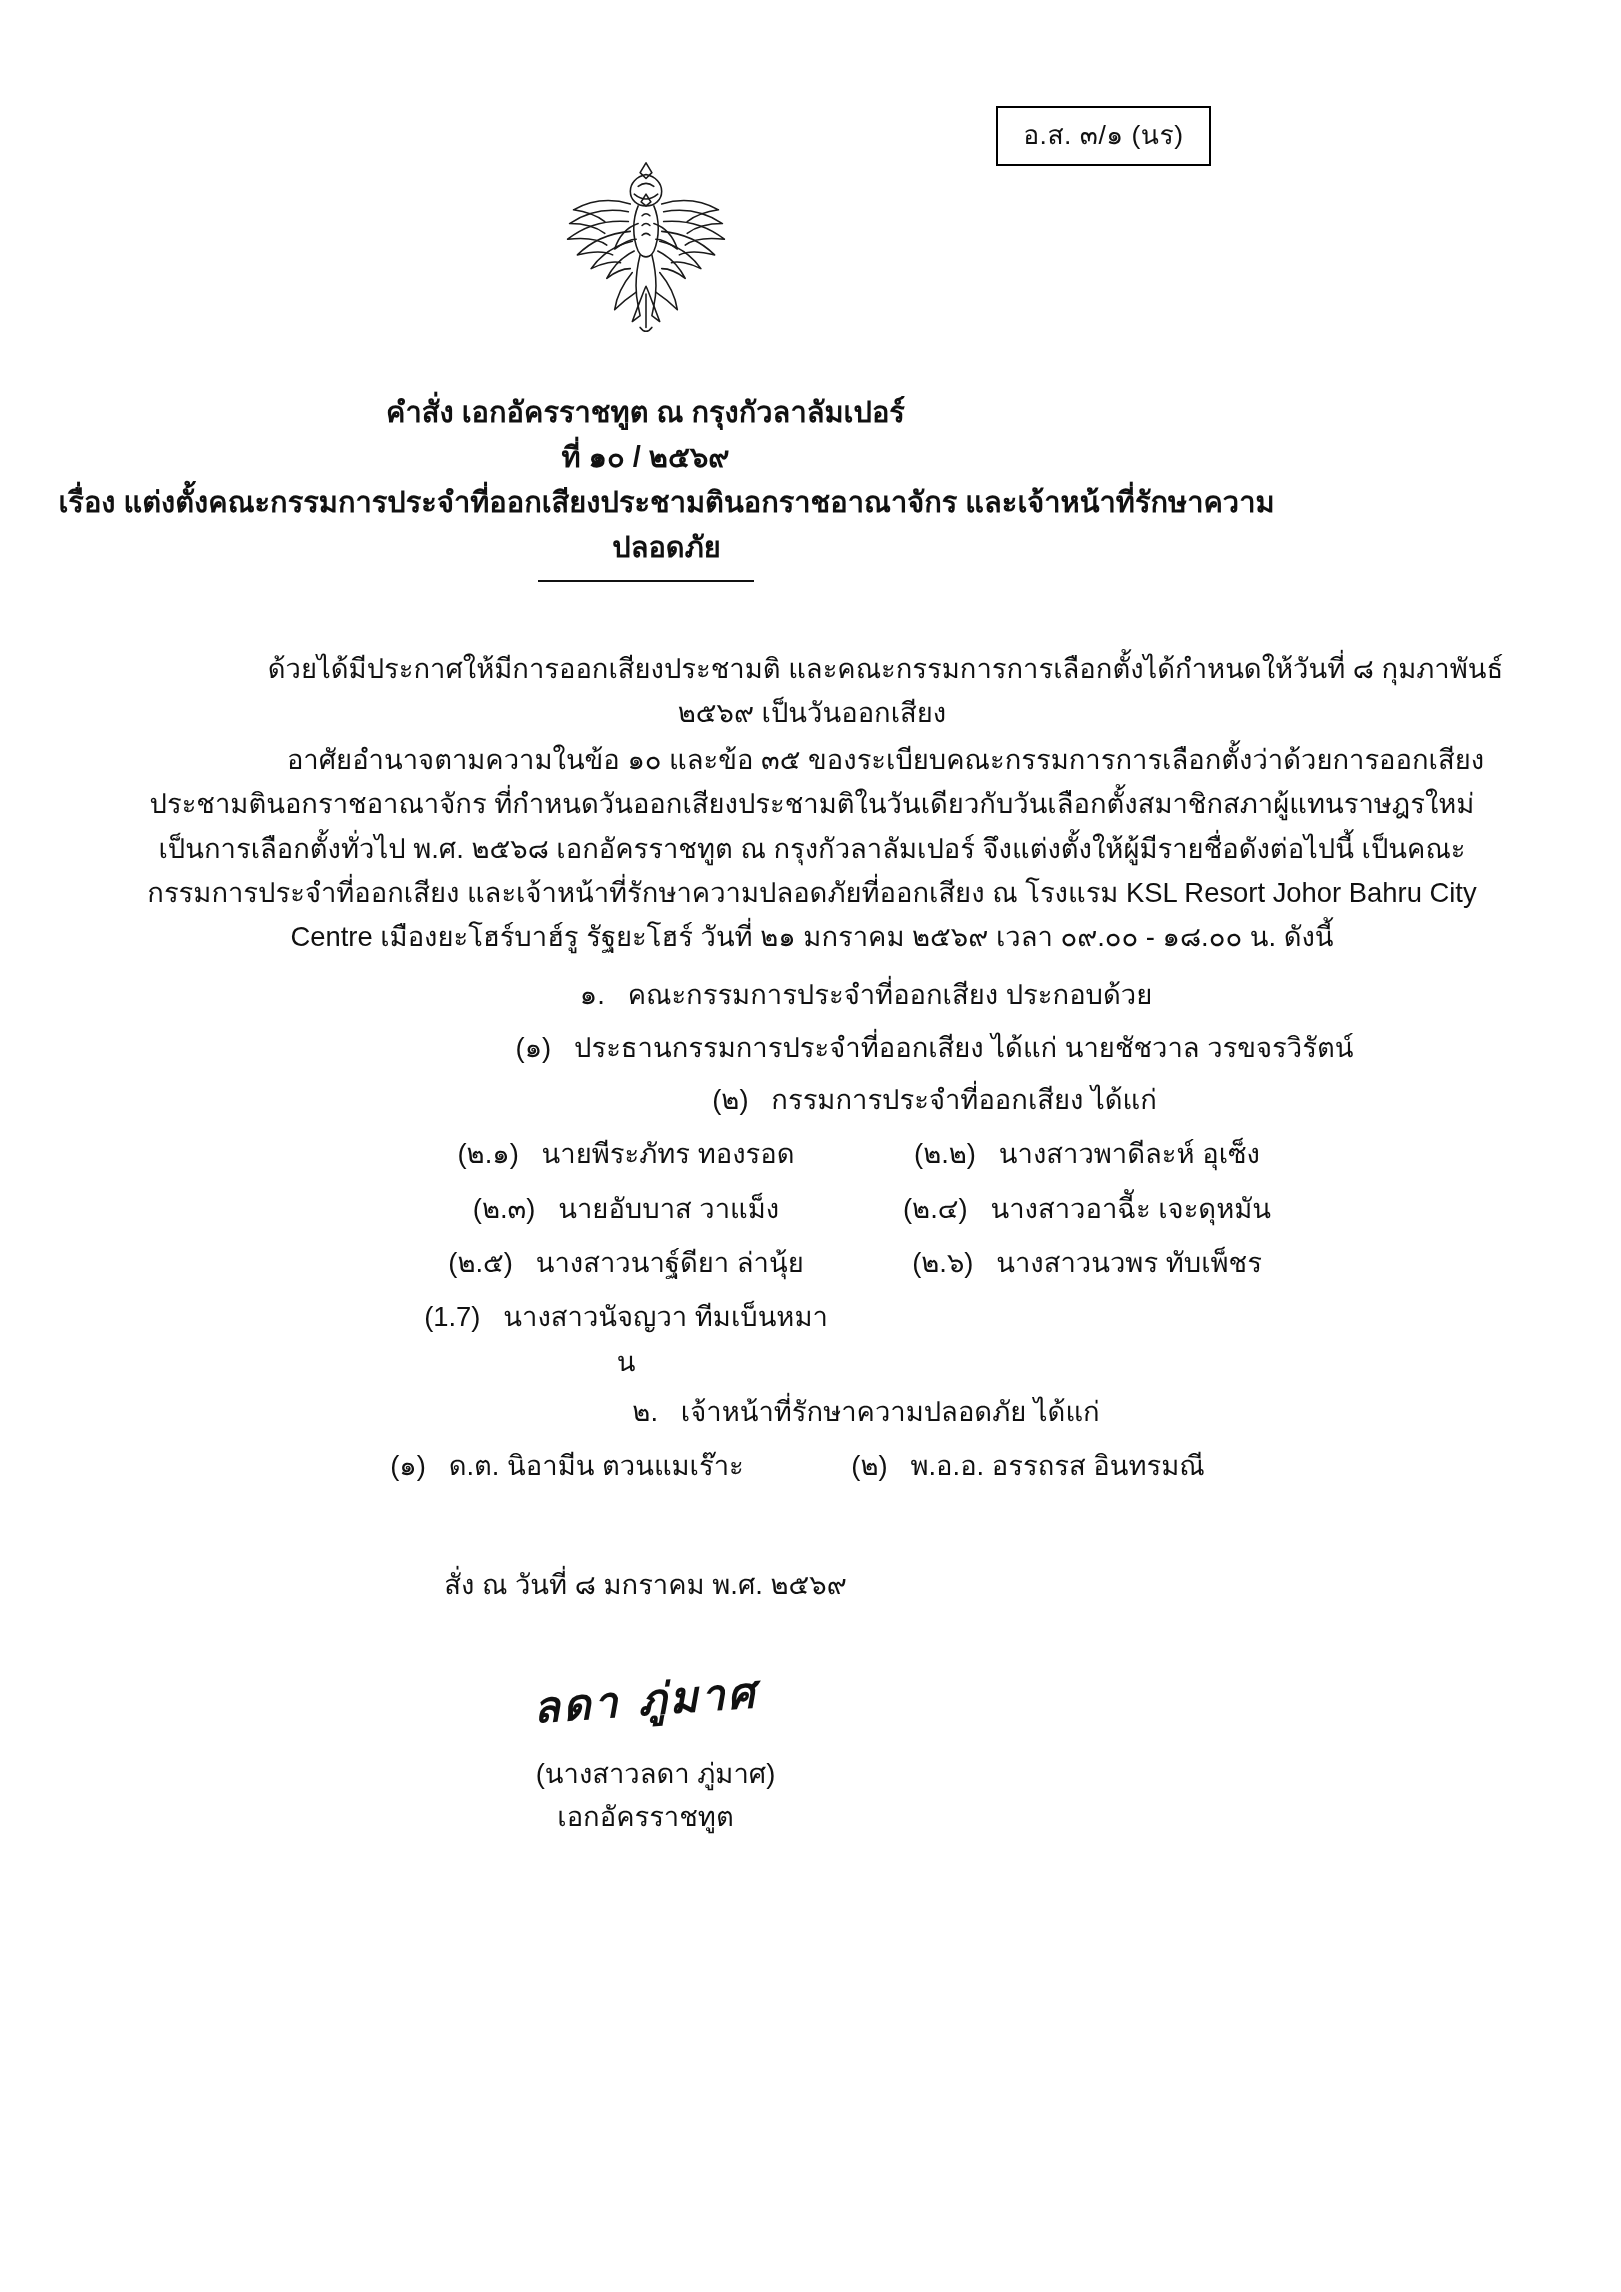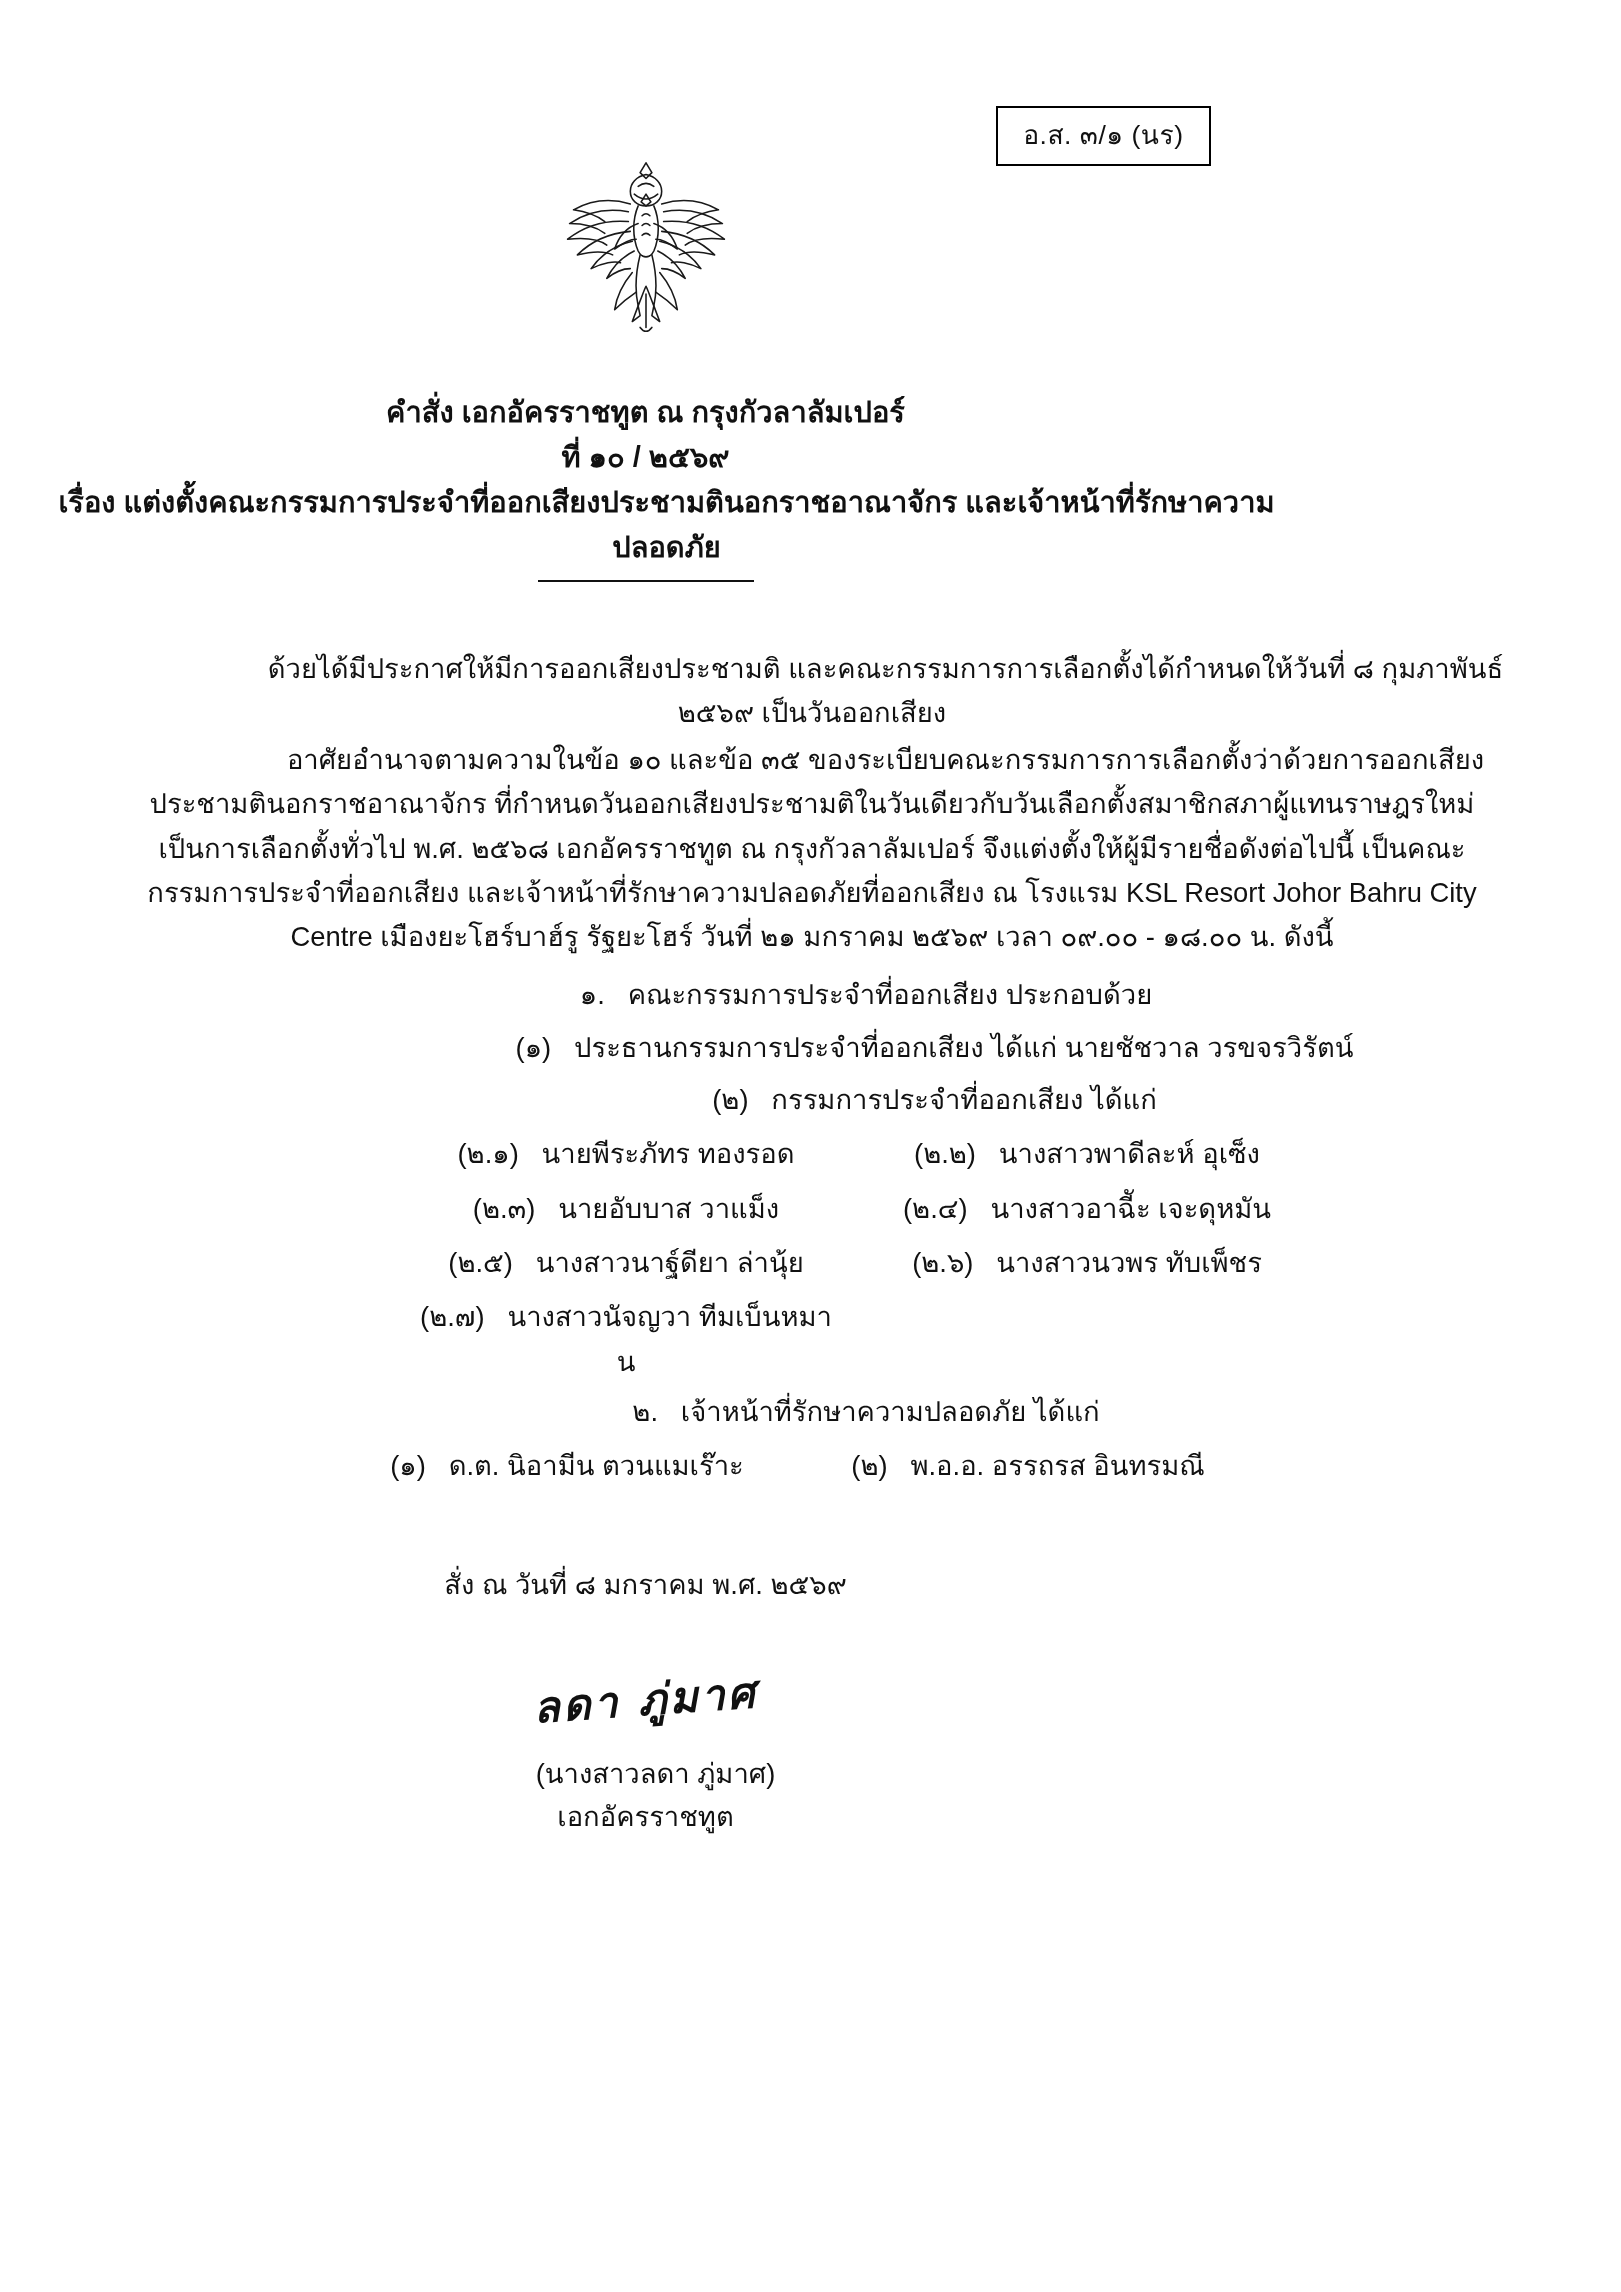--- a/index.html
+++ b/index.html
@@ -257,21 +257,21 @@
         </div>
         <div class="lvl3-col wide">
           <span>(๒.๖)</span>
           &nbsp;
           <span>นางสาวนวพร ทับเพ็ชร</span>
         </div>
       </div>
 
       <div class="lvl3-row">
         <div class="lvl3-col">
-          <span>(๒.๗)</span>
+          <span>(1.7)</span>
           &nbsp;
           <span>นางสาวนัจญวา ทีมเบ็นหมาน</span>
         </div>
       </div>
 
       <div class="lvl1">
         <span>๒.</span>
         &nbsp;
         <span>เจ้าหน้าที่รักษาความปลอดภัย ได้แก่</span>
       </div>

